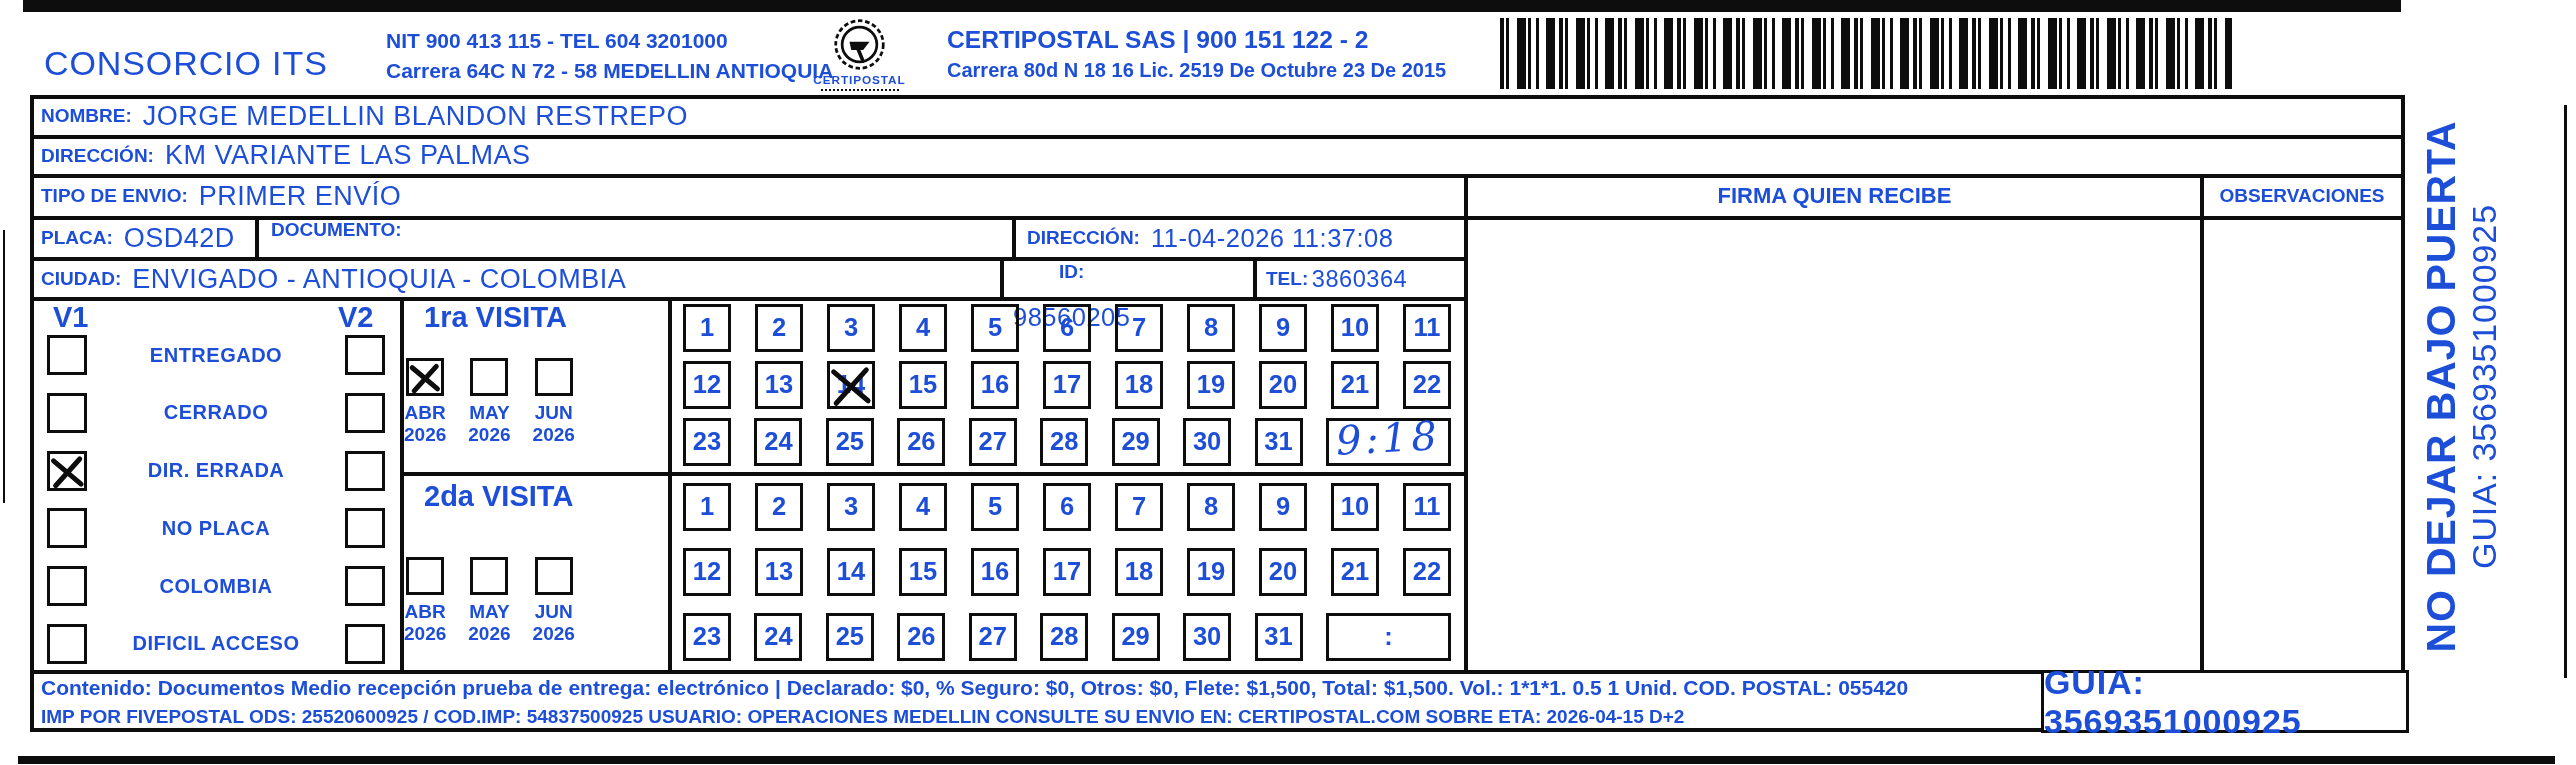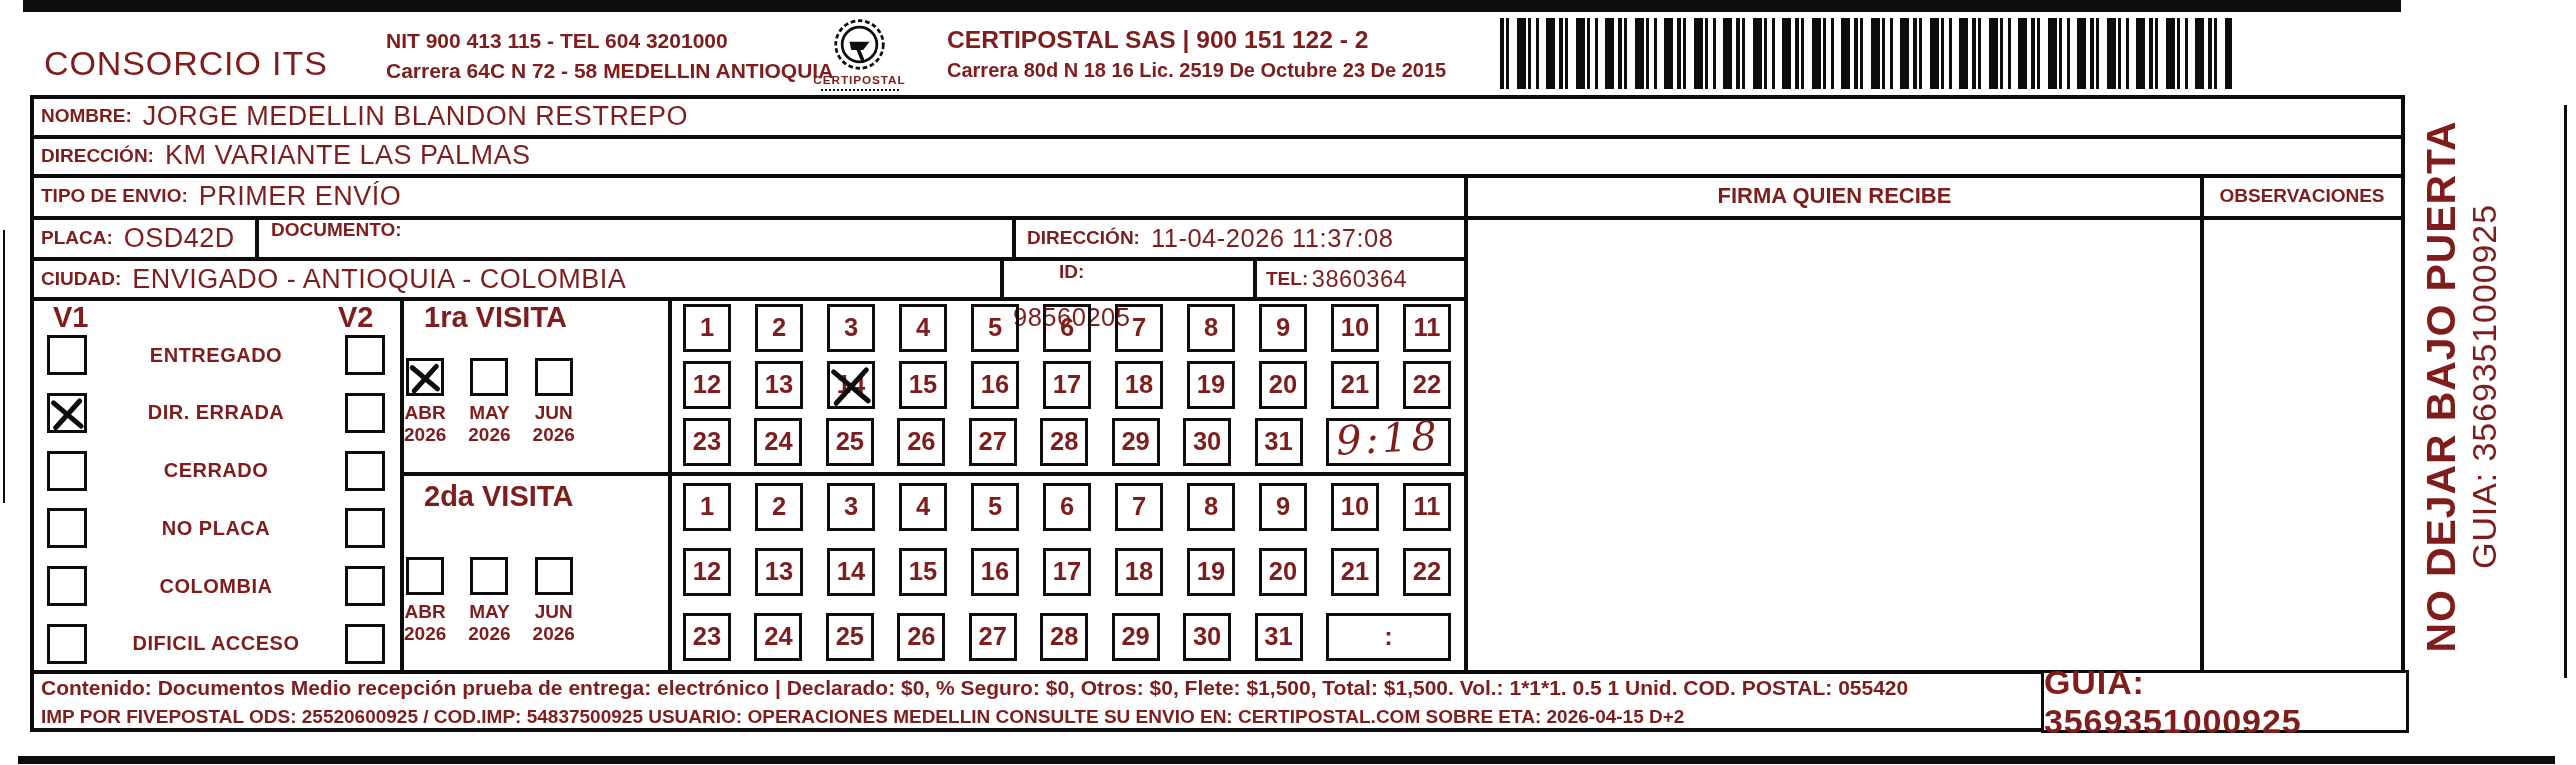--- a/index.html
+++ b/index.html
@@ -1,18 +1,18 @@
 <!DOCTYPE html>
 <html style="font-size:14.5px"><head>
 <meta charset="utf-8">
 <style>
   html,body{margin:0;padding:0;background:#e8e8e8;}
   #doc{
     position:relative;width:2576px;height:766px;background:#ffffff;
-    font-family:"Liberation Sans",sans-serif;color:#7f1d1d;overflow:hidden;
+    font-family:"Liberation Sans",sans-serif;color:#1d4ed8;overflow:hidden;
   }
   .line{position:absolute;background:#0d0d0d;}
   .abs{position:absolute;}
   
   .brand{font-size:34px;font-weight:400;letter-spacing:0.9px;}
   .hdr-small{font-size:21px;font-weight:700;line-height:1.45;}
   .company1{font-size:24.6px;font-weight:700;}
   .company2{font-size:20px;font-weight:700;margin-top:5.5px;}
   .barcode{
     background:repeating-linear-gradient(90deg,
@@ -170,34 +170,34 @@
 
   <div class="abs vlab" style="left:53px;top:301px;">V1</div>
   <div class="abs vlab" style="left:338px;top:301px;">V2</div>
   <div class="abs" id="status-options" style="left:47px;top:335px;width:338px;height:329px;">
       <div class="opt-row">
         <div class="cb"></div>
         <div class="opt-label">ENTREGADO</div>
         <div class="cb"></div>
       </div>
       <div class="opt-row">
+        <div class="cb"></div>
+        <div class="opt-label">CERRADO</div>
+        <div class="cb"></div>
+      </div>
+      <div class="opt-row">
         <div class="cb">
           <span class="xs x1"></span>
           <span class="xs x2"></span>
         </div>
         <div class="opt-label">DIR. ERRADA</div>
         <div class="cb"></div>
       </div>
       <div class="opt-row">
         <div class="cb"></div>
-        <div class="opt-label">CERRADO</div>
-        <div class="cb"></div>
-      </div>
-      <div class="opt-row">
-        <div class="cb"></div>
         <div class="opt-label">NO PLACA</div>
         <div class="cb"></div>
       </div>
       <div class="opt-row">
         <div class="cb"></div>
         <div class="opt-label">COLOMBIA</div>
         <div class="cb"></div>
       </div>
       <div class="opt-row">
         <div class="cb"></div>

